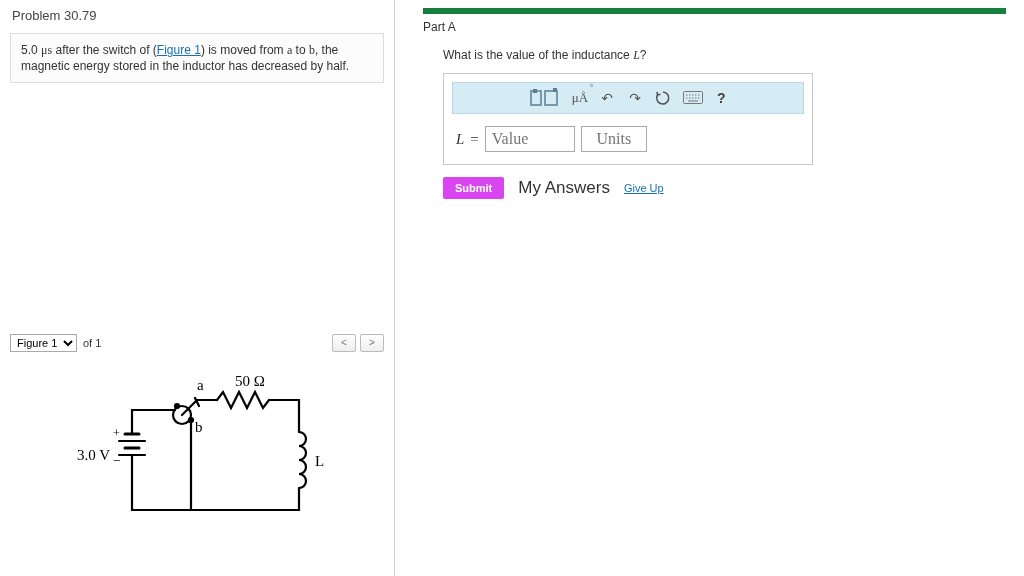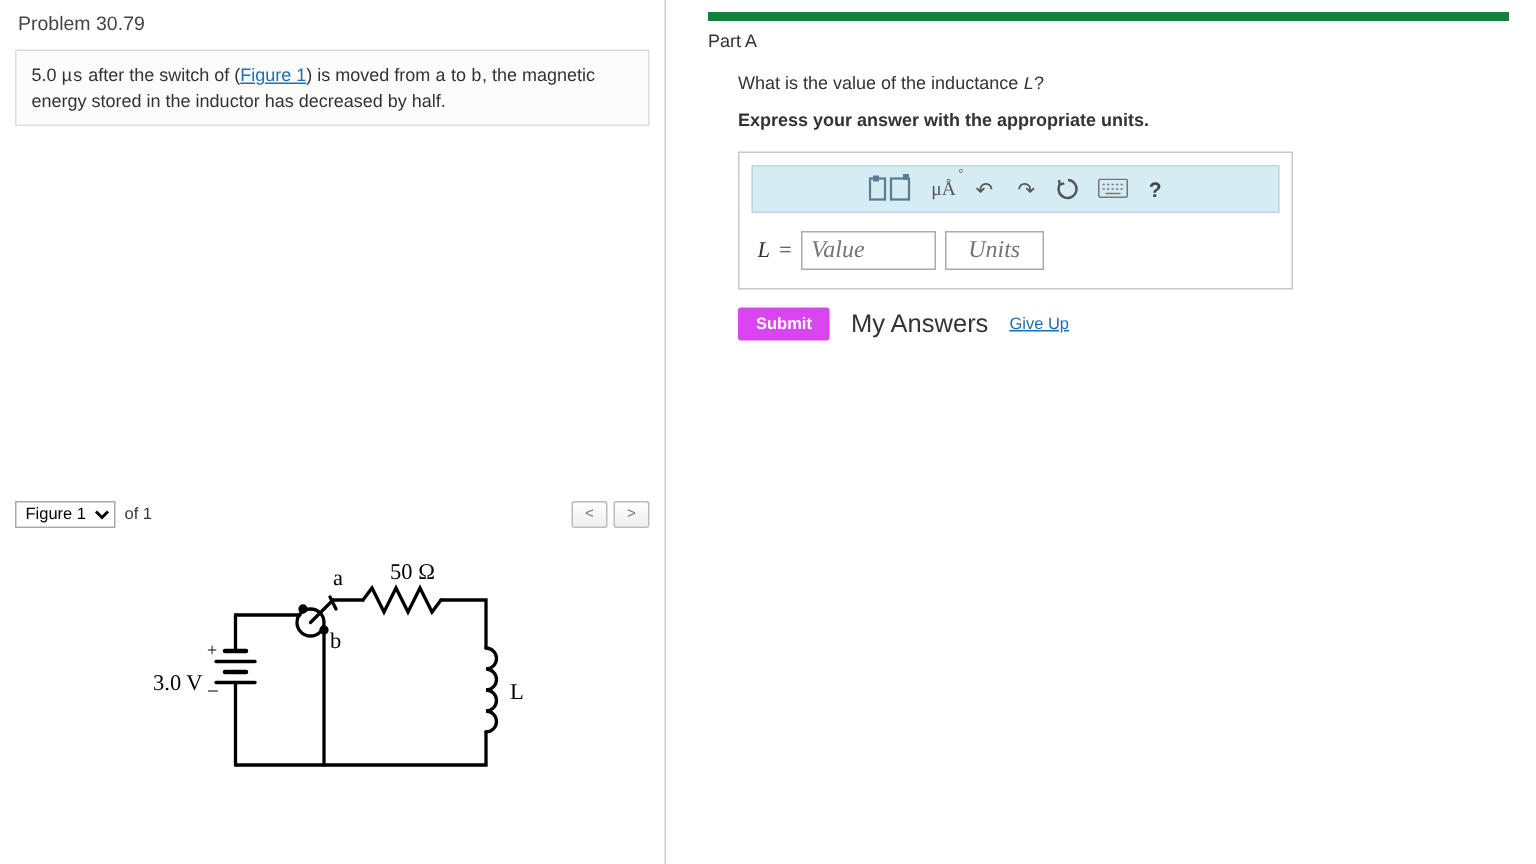--- a/index.html
+++ b/index.html
@@ -7,21 +7,21 @@
     font-family: Arial, Helvetica, sans-serif;
     font-size: 12px;
     color: #333;
     background: #fff;
     width: 1024px;
     height: 576px;
     overflow: hidden;
   }
   .layout { display: flex; height: 100%; }
   .left-col {
-    width: 444px;
+    width: 395px;
     border-right: 1px solid #ccc;
     padding: 8px 10px 0 10px;
     position: relative;
   }
   .right-col {
     flex: 1;
     padding: 8px 18px 0 28px;
   }
   .problem-title {
     font-size: 13px;
@@ -30,21 +30,21 @@
   }
   .problem-box {
     border: 1px solid #ddd;
     background: #fcfcfc;
     padding: 8px 10px;
     font-size: 12px;
     line-height: 1.35;
     color: #333;
   }
   .problem-box .fig-link { color: #1a6fb5; text-decoration: underline; }
-  .serif { font-family: Liberation Mono, monospace; }
+  .serif { font-family: Liberation Serif, serif; }
   .figure-block {
     position: absolute;
     left: 10px; right: 10px;
     top: 334px;
   }
   .figure-header {
     display: flex;
     align-items: center;
     gap: 6px;
     margin-bottom: 18px;
@@ -118,21 +118,20 @@
     display:flex; align-items:center; gap:6px;
     padding: 2px 4px 4px 4px;
   }
   .lhs { font-family:"Times New Roman",serif; font-style:italic; font-size:15px; color:#333; }
   .eq { font-family:"Times New Roman",serif; font-size:15px; color:#333; }
   .val-input, .unit-input {
     border: 1px solid #aaa;
     height: 26px;
     font-family:"Times New Roman",serif;
     font-size: 16px;
-    font-style: italic;
     color: #999;
     padding: 0 6px;
     background:#fff;
   }
   .val-input { width: 90px; }
   .unit-input { width: 66px; text-align: center; }
   .submit-row {
     margin: 12px 0 0 20px;
     display:flex; align-items:center; gap:14px;
   }
@@ -216,21 +215,20 @@
     </div>
   </div>
 
   <div class="right-col">
     <div class="part-a-hdr">Part A</div>
 
     <div class="question-text">
       <span>What is the value of the inductance </span><span class="serif" style="font-style:italic">L</span><span>?</span>
     </div>
 
-    <div class="instruction">Express your answer with the appropriate units.</div>
 
     <div class="answer-zone">
       <div class="toolbar">
         <div class="tb-item tb-templates">
           <svg width="30" height="20">
             <rect x="1" y="3" width="10" height="14" fill="none" stroke="#5b7d94" stroke-width="1.5"></rect>
             <rect x="3" y="1" width="4" height="4" fill="#5b7d94"></rect>
             <rect x="15" y="3" width="12" height="14" fill="none" stroke="#5b7d94" stroke-width="1.5"></rect>
             <rect x="23" y="0" width="4" height="4" fill="#5b7d94"></rect>
           </svg>

